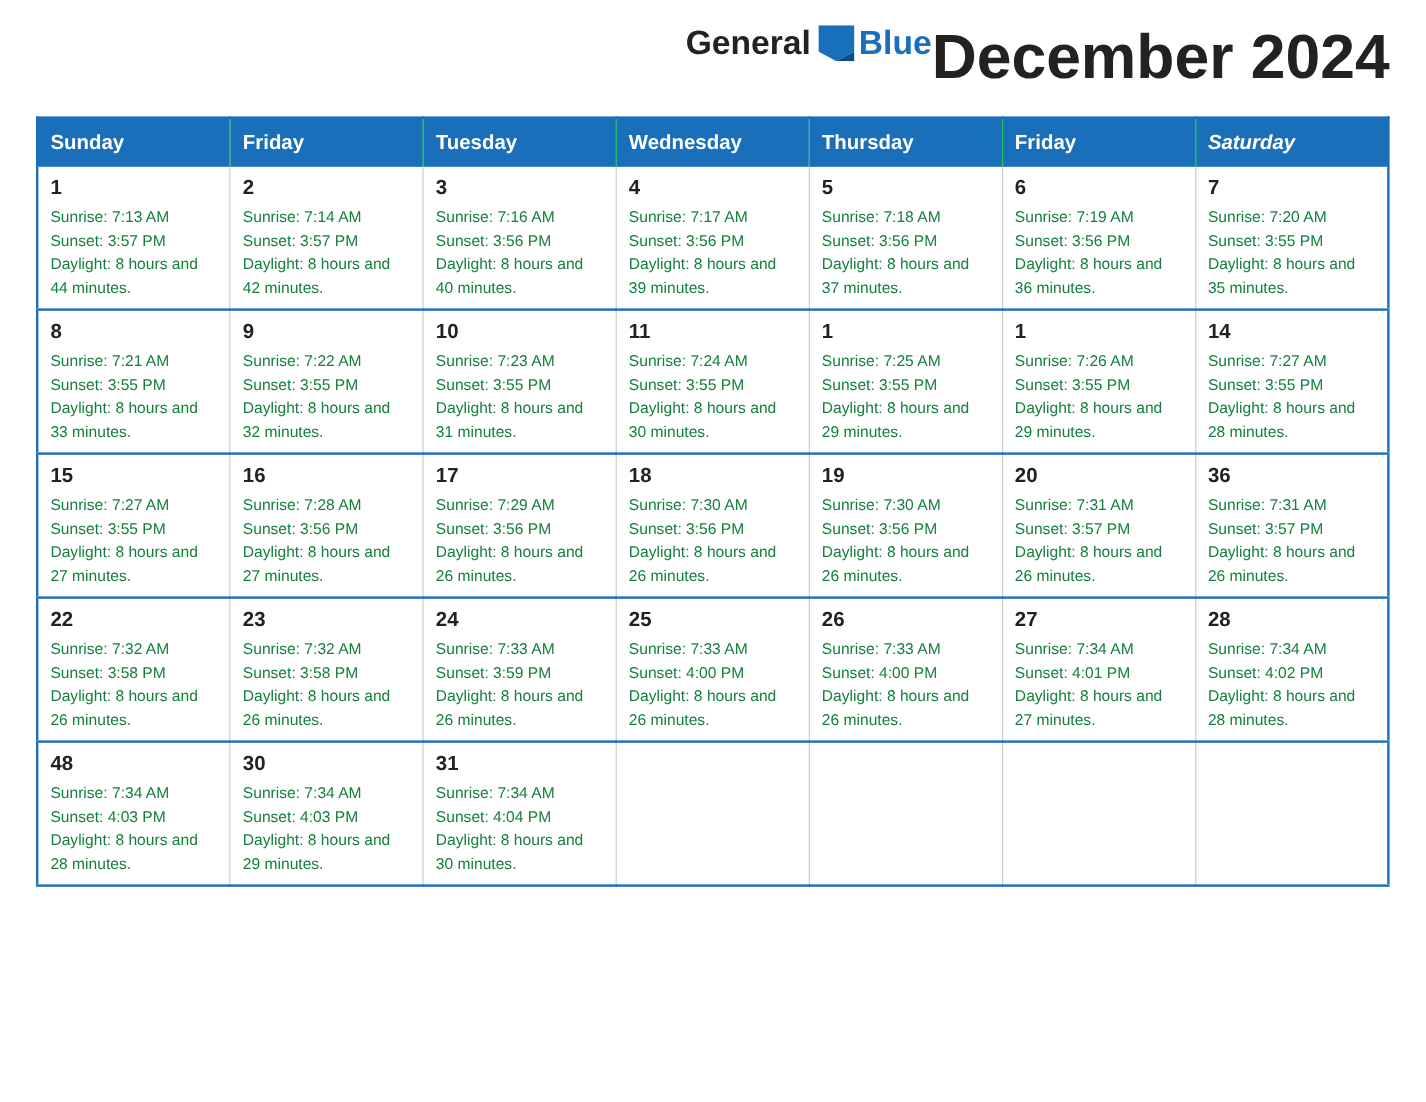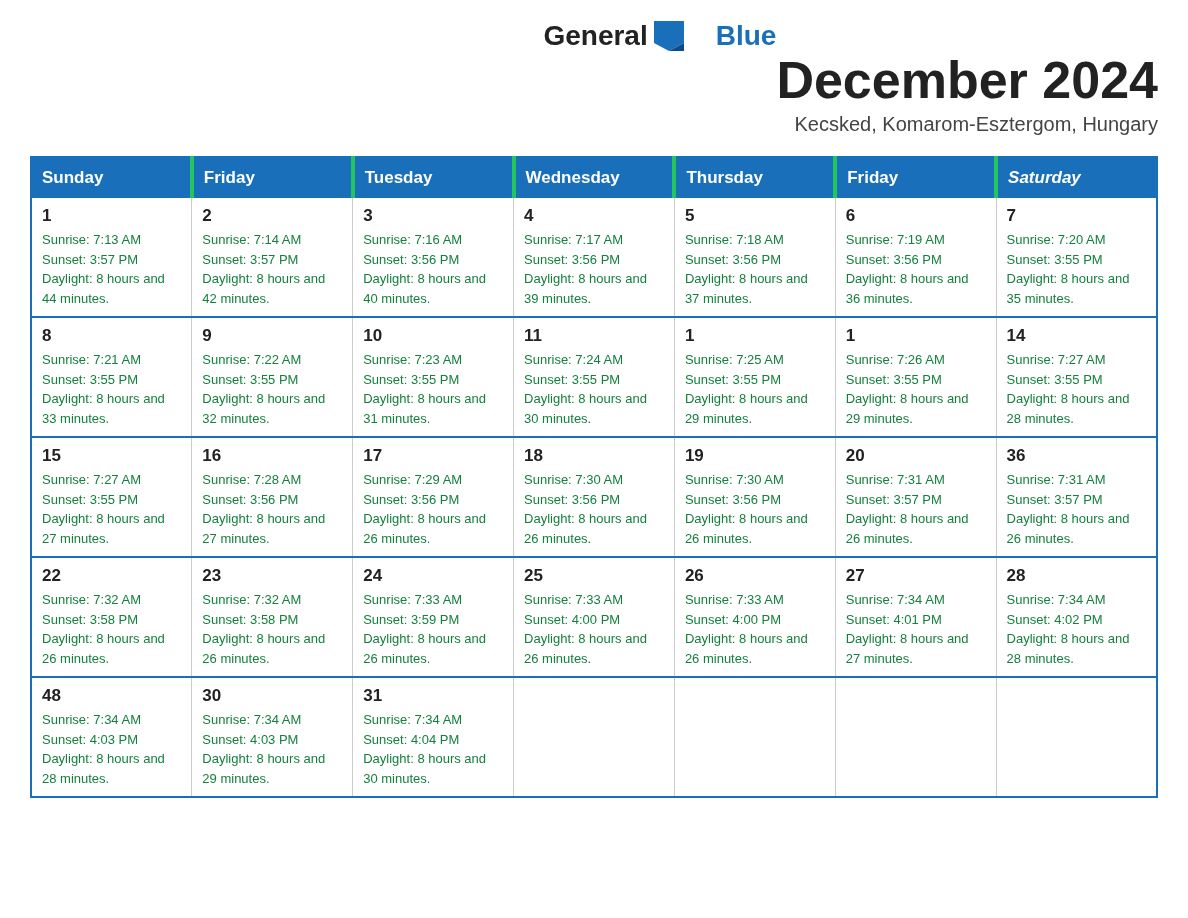--- a/index.html
+++ b/index.html
@@ -37,42 +37,41 @@
       margin-left: 2px;
     }
     .title-area {
       text-align: right;
     }
     .month-title {
       font-size: 52px;
       font-weight: bold;
       color: #222;
       line-height: 1.1;
-      margin-top: 32px;
     }
     .subtitle {
       font-size: 20px;
       color: #444;
       margin-top: 4px;
     }
     table {
       width: 100%;
       border-collapse: collapse;
       border: 2px solid #1a6fba;
     }
     thead tr {
       background: #1a6fba;
     }
     thead th {
       color: #fff;
       font-size: 17px;
       font-weight: bold;
       padding: 10px 10px;
       text-align: left;
-      border-right: 4px solid #22c55e;
+      border-right: 1px solid #22c55e;
     }
     thead th:last-child { border-right: none; font-style: italic; }
     tbody tr {
       border-bottom: 2px solid #1a6fba;
     }
     tbody td {
       vertical-align: top;
       padding: 8px 10px;
       border-right: 1px solid #ccc;
       font-size: 13.5px;
@@ -100,27 +99,26 @@
 </head>
 <body>
 
 <div class="header-area">
   <div class="logo">
     <span class="logo-text-general">General</span>
     <svg class="logo-icon" viewBox="0 0 30 30" xmlns="http://www.w3.org/2000/svg">
       <polygon points="0,0 30,0 30,22 15,30 0,22" fill="#1a6fba"></polygon>
       <polygon points="15,30 30,22 30,30" fill="#0d4a8a"></polygon>
     </svg>
-    <span style="display:block; line-height:1;margin-left:28px;">
+    <span style="display:block; line-height:1;">
       <span class="logo-text-blue">Blue</span>
     </span>
   </div>
   <div class="title-area">
     <div class="month-title">December 2024</div>
-    <div class="subtitle">Kecsked, Komarom-Esztergom, Hungary</div>
   </div>
 </div>
 
 <table>
   <thead>
     <tr>
       <th>Sunday</th>
       <th>Friday</th>
       <th>Tuesday</th>
       <th>Wednesday</th>

